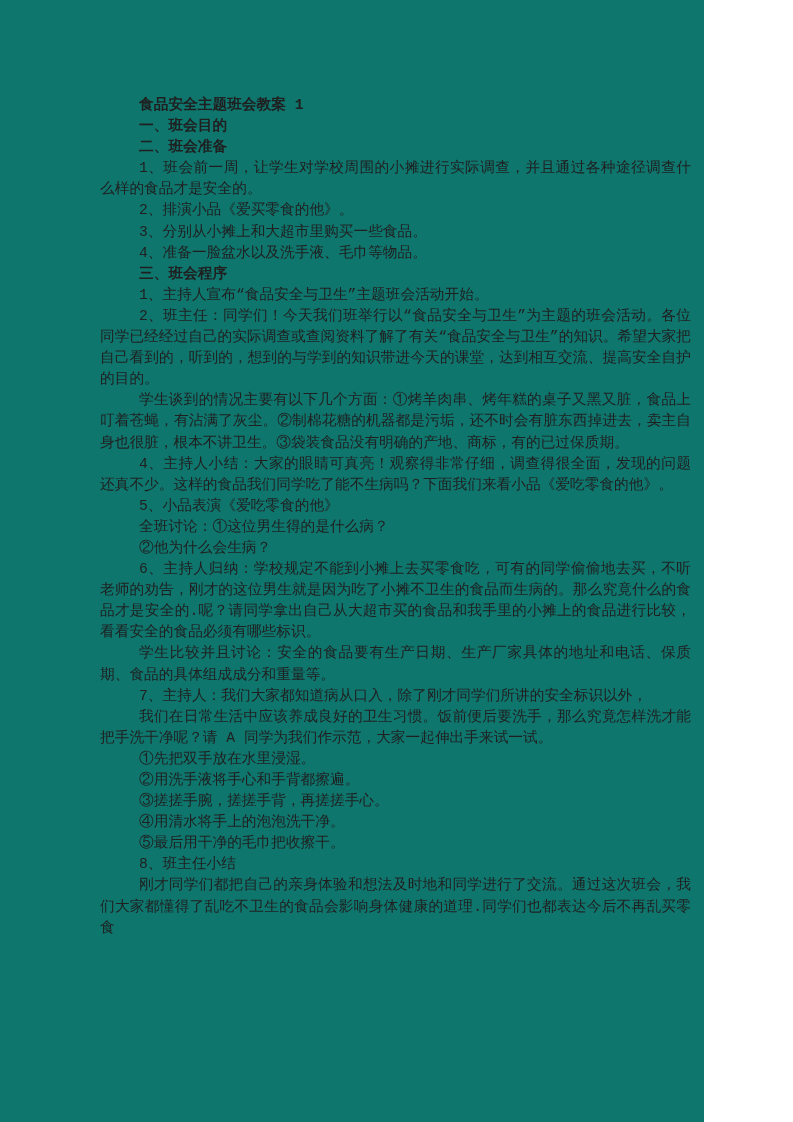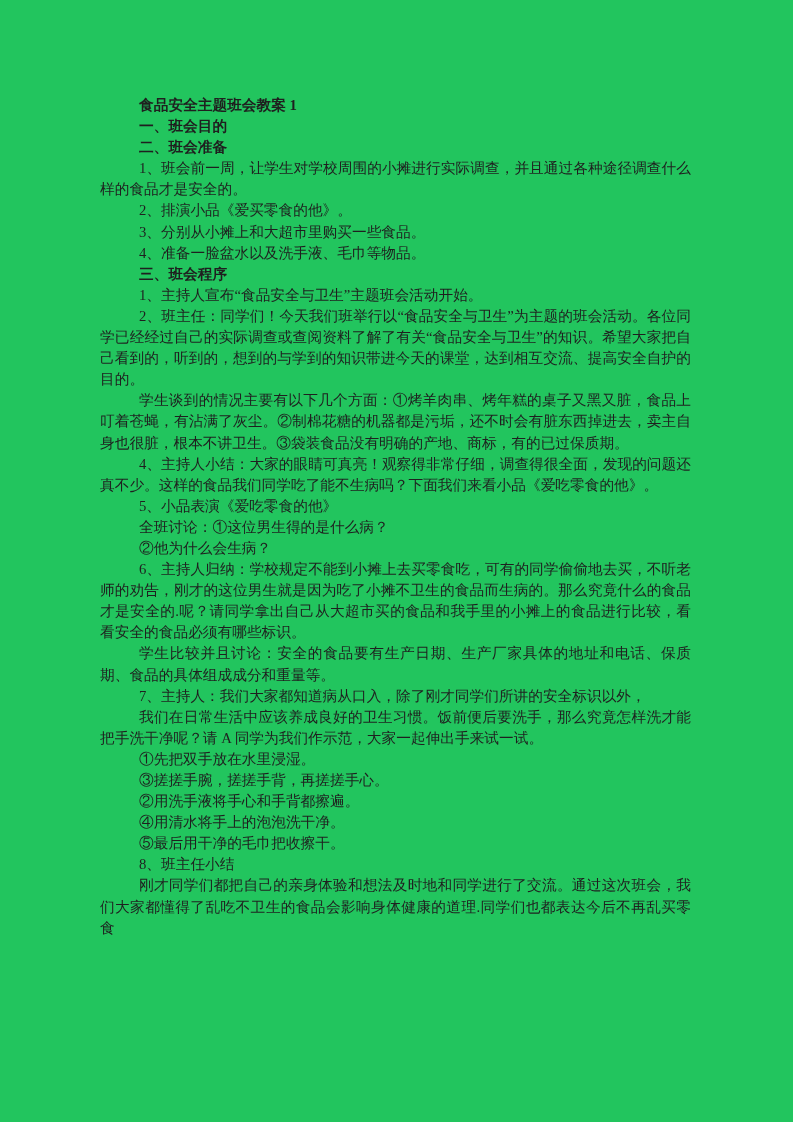--- a/index.html
+++ b/index.html
@@ -4,24 +4,25 @@
 <style>
   * { margin: 0; padding: 0; box-sizing: border-box; }
   html, body {
     width: 793px;
     height: 1122px;
     background: #ffffff;
     font-family: "Liberation Serif", "DejaVu Serif", serif;
   }
   .page {
     position: relative;
-    width: 793px;
+    width: 704px;
     height: 1122px;
-    background: #22c55e;
+    background: #0f766e;
     overflow: hidden;
+    font-family: Liberation Mono, monospace;
   }
   .doc {
     position: absolute;
     left: 100px;
     top: 95px;
     width: 591px;
     color: #1f1f1f;
     font-size: 14.7px;
     line-height: 21.1px;
     text-align: justify;
@@ -54,20 +55,20 @@
       <p class="block para">学生谈到的情况主要有以下几个方面：①烤羊肉串、烤年糕的桌子又黑又脏，食品上叮着苍蝇，有沾满了灰尘。②制棉花糖的机器都是污垢，还不时会有脏东西掉进去，卖主自身也很脏，根本不讲卫生。③袋装食品没有明确的产地、商标，有的已过保质期。</p>
       <p class="block para">4、主持人小结：大家的眼睛可真亮！观察得非常仔细，调查得很全面，发现的问题还真不少。这样的食品我们同学吃了能不生病吗？下面我们来看小品《爱吃零食的他》。</p>
       <p class="block para">5、小品表演《爱吃零食的他》</p>
       <p class="block para">全班讨论：①这位男生得的是什么病？</p>
       <p class="block para">②他为什么会生病？</p>
       <p class="block para">6、主持人归纳：学校规定不能到小摊上去买零食吃，可有的同学偷偷地去买，不听老师的劝告，刚才的这位男生就是因为吃了小摊不卫生的食品而生病的。那么究竟什么的食品才是安全的.呢？请同学拿出自己从大超市买的食品和我手里的小摊上的食品进行比较，看看安全的食品必须有哪些标识。</p>
       <p class="block para">学生比较并且讨论：安全的食品要有生产日期、生产厂家具体的地址和电话、保质期、食品的具体组成成分和重量等。</p>
       <p class="block para">7、主持人：我们大家都知道病从口入，除了刚才同学们所讲的安全标识以外，</p>
       <p class="block para">我们在日常生活中应该养成良好的卫生习惯。饭前便后要洗手，那么究竟怎样洗才能把手洗干净呢？请 A 同学为我们作示范，大家一起伸出手来试一试。</p>
       <p class="block para">①先把双手放在水里浸湿。</p>
+      <p class="block para">②用洗手液将手心和手背都擦遍。</p>
       <p class="block para">③搓搓手腕，搓搓手背，再搓搓手心。</p>
-      <p class="block para">②用洗手液将手心和手背都擦遍。</p>
       <p class="block para">④用清水将手上的泡泡洗干净。</p>
       <p class="block para">⑤最后用干净的毛巾把收擦干。</p>
       <p class="block para">8、班主任小结</p>
       <p class="block para">刚才同学们都把自己的亲身体验和想法及时地和同学进行了交流。通过这次班会，我们大家都懂得了乱吃不卫生的食品会影响身体健康的道理.同学们也都表达今后不再乱买零食</p>
     </div>
 </div>
 
 </body></html>

